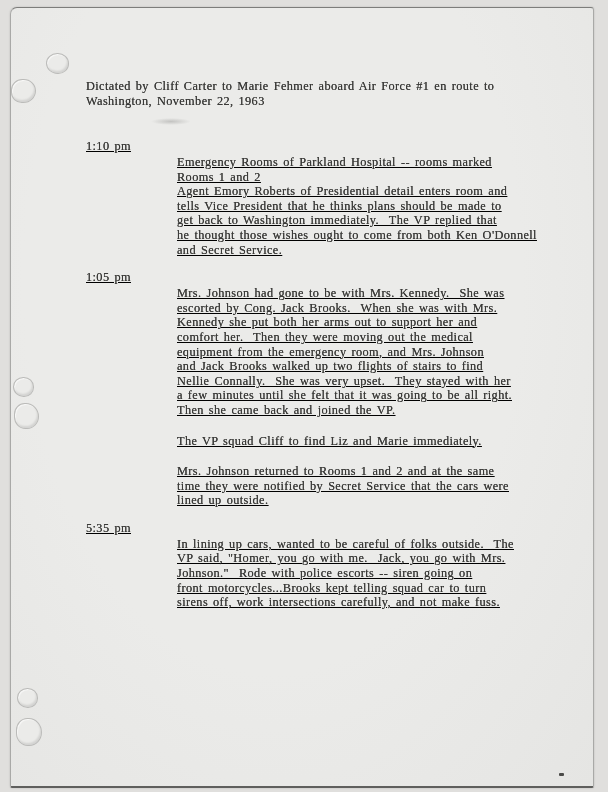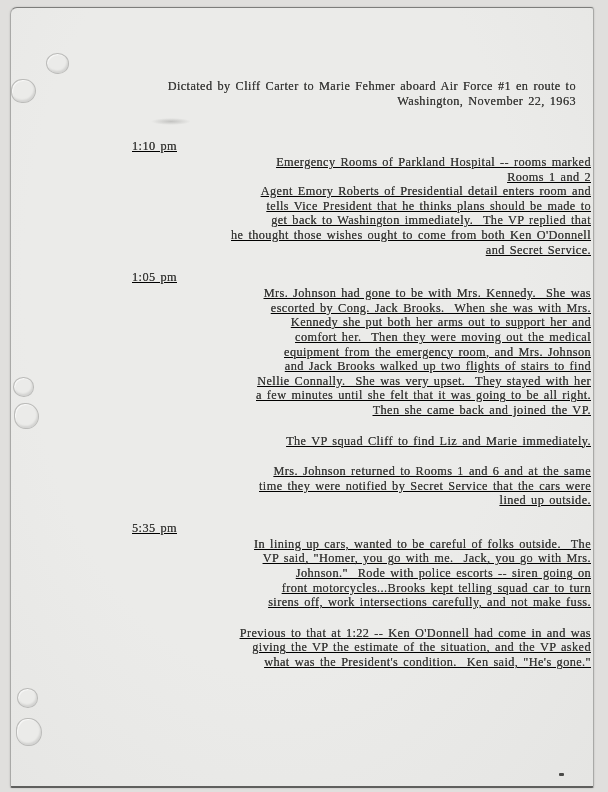--- a/index.html
+++ b/index.html
@@ -7,21 +7,20 @@
     width:608px;height:792px;overflow:hidden;
     background:#cfcfcd;
     font-family:"Liberation Serif","DejaVu Serif",serif;
   }
   
   .scan{
     position:relative;width:608px;height:792px;overflow:hidden;
     background-color:#e0dfdd;
     background-image:radial-gradient(circle at 1px 1px,#c7c6c4 22%,rgba(0,0,0,0) 23%);
     background-size:3px 3px;
-    text-align:right;
   }
   
   .page{
     position:absolute;left:10px;top:7px;width:582px;height:778px;
     background:radial-gradient(ellipse at 45% 35%,#ebebe9 55%,#e5e5e3 100%);
     border:1px solid #a9a9a7;
     border-top-color:#7d7d7b;
     border-bottom:2px solid #5f5f5d;
     border-radius:7px 3px 2px 2px;
     box-shadow:0 0 2px rgba(0,0,0,.18);
@@ -140,35 +139,32 @@
           <p class="tw">Mrs. Johnson had gone to be with Mrs. Kennedy.  She was
 escorted by Cong. Jack Brooks.  When she was with Mrs.
 Kennedy she put both her arms out to support her and
 comfort her.  Then they were moving out the medical
 equipment from the emergency room, and Mrs. Johnson
 and Jack Brooks walked up two flights of stairs to find
 Nellie Connally.  She was very upset.  They stayed with her
 a few minutes until she felt that it was going to be all right.
 Then she came back and joined the VP.</p>
           <p class="tw">The VP squad Cliff to find Liz and Marie immediately.</p>
-          <p class="tw">Mrs. Johnson returned to Rooms 1 and 6 and at the same
+          <p class="tw">Mrs. Johnson returned to Rooms 1 and 2 and at the same
 time they were notified by Secret Service that the cars were
 lined up outside.</p>
         </div>
       </div>
 
       <div class="entry">
         <div class="time tw">5:35 pm</div>
         <div class="body-col">
           <p class="tw">In lining up cars, wanted to be careful of folks outside.  The
 VP said, "Homer, you go with me.  Jack, you go with Mrs.
 Johnson."  Rode with police escorts -- siren going on
 front motorcycles...Brooks kept telling squad car to turn
 sirens off, work intersections carefully, and not make fuss.</p>
-          <p class="tw">Previous to that at 1:22 -- Ken O'Donnell had come in and was
-giving the VP the estimate of the situation, and the VP asked
-what was the President's condition.  Ken said, "He's gone."</p>
         </div>
       </div>
 
     </div>
   </div>
 </div>
 
 </body></html>

